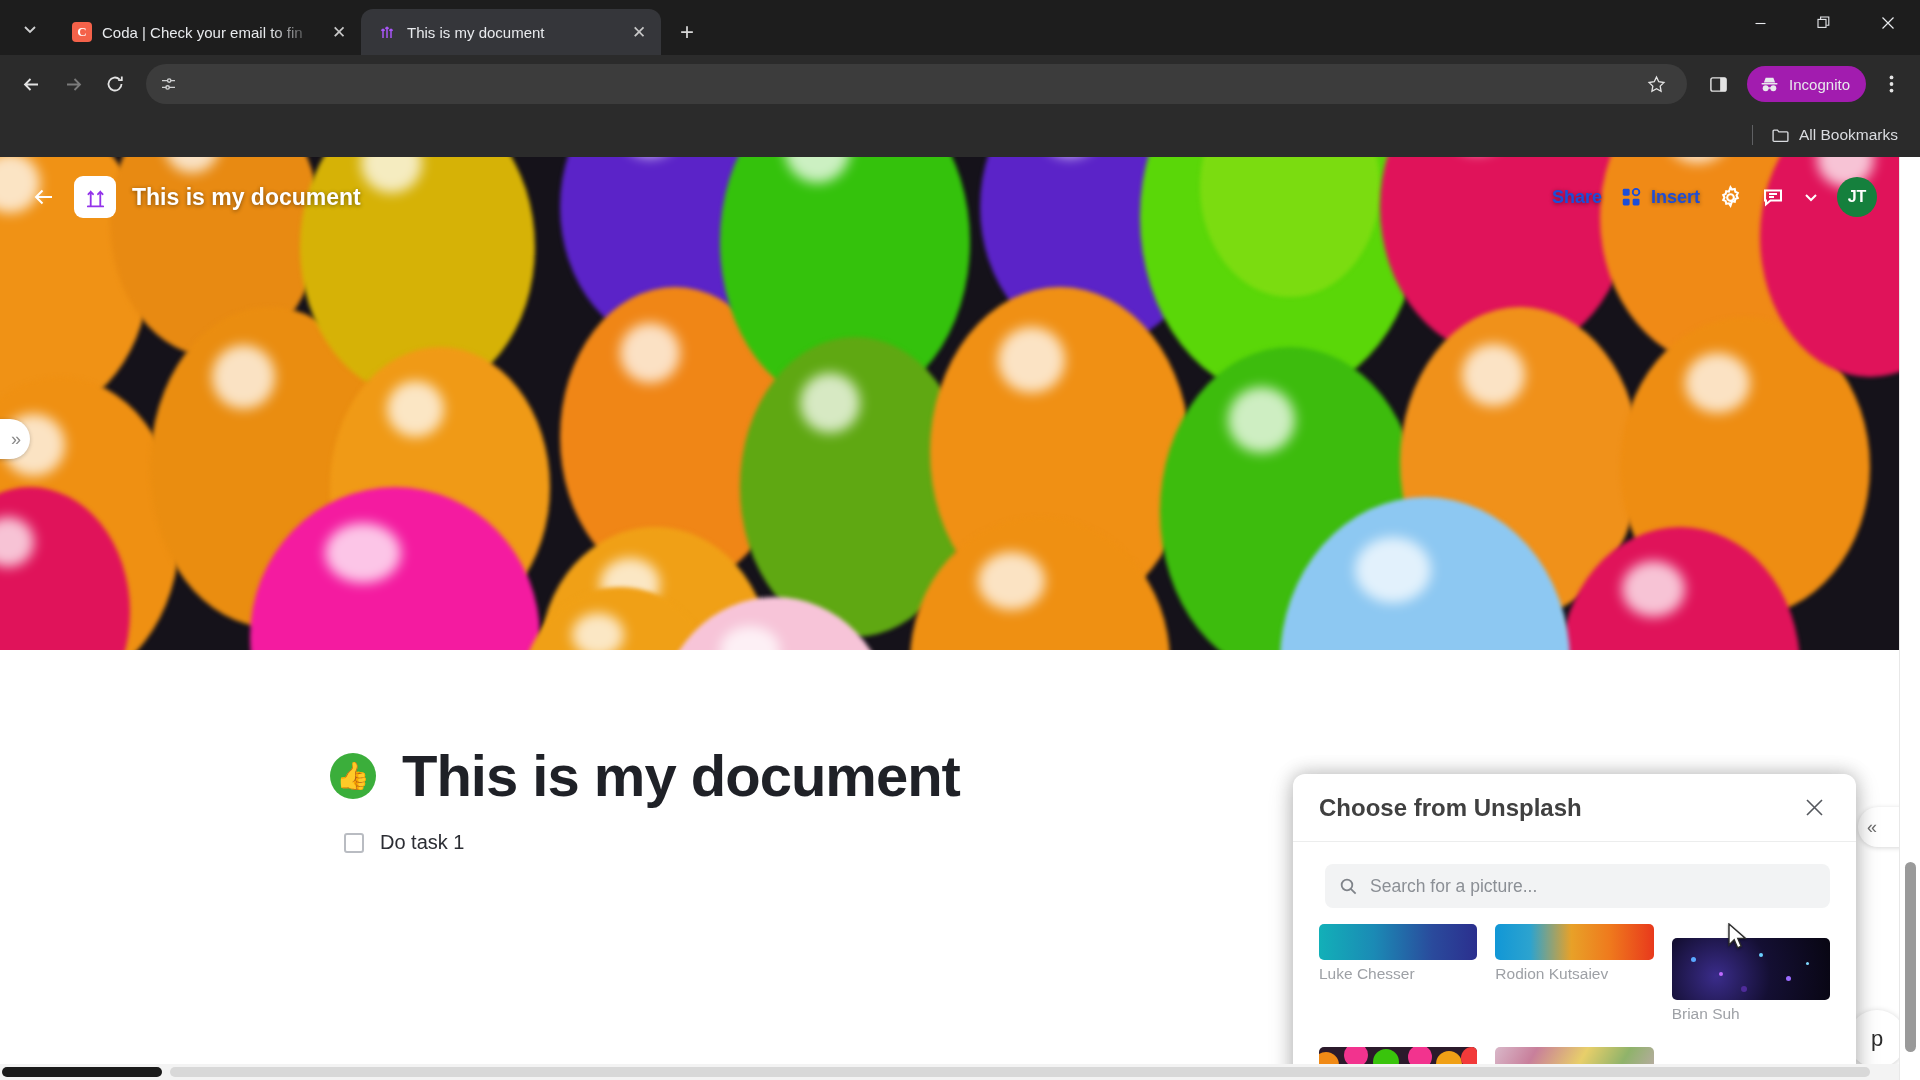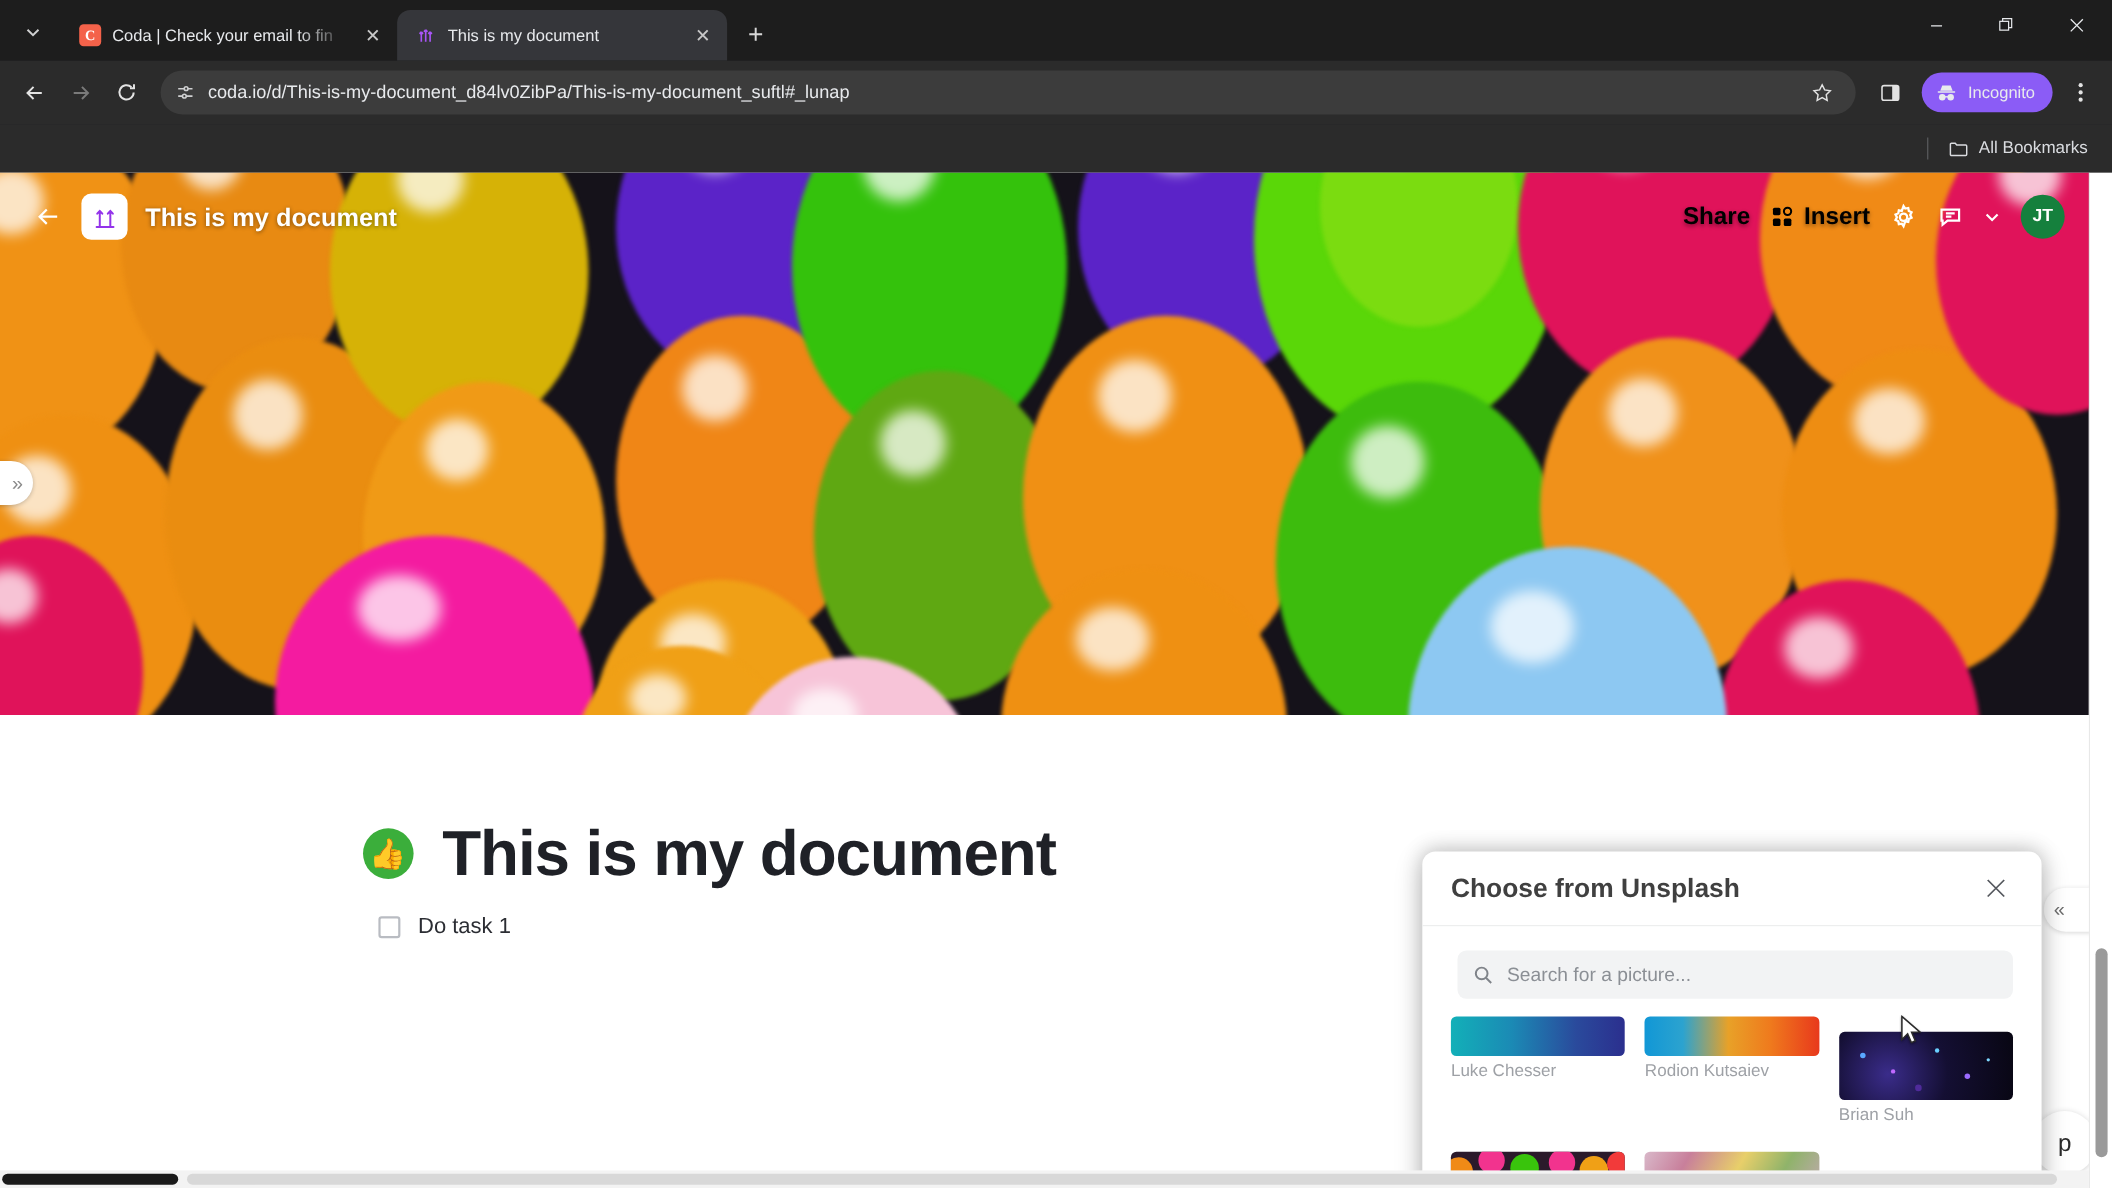--- a/index.html
+++ b/index.html
@@ -60,21 +60,21 @@
     flex: 1 1 auto; height: 40px; background: #3c3c3c; border-radius: 20px;
     display:flex; align-items:center; padding: 0 14px; margin: 0 8px; gap: 12px;
     min-width: 0;
   }
   .omni-url { color: #e8eaed; font-size: 16.5px; white-space: nowrap; overflow: hidden;}
   .star-btn { width:34px;height:34px;display:flex;align-items:center;justify-content:center;color:#e3e3e3;}
   .tb-icon { width: 38px; height: 38px; display:flex; align-items:center; justify-content:center;
              color:#e3e3e3; }
   .incognito-chip {
     height: 36px; display:flex; align-items:center; gap:9px; padding: 0 16px 0 12px;
-    background: #8b5cf6; border-radius: 18px; color:#e8eaed; font-size: 15px;
+    background: #a21caf; border-radius: 18px; color:#e8eaed; font-size: 15px;
     margin-left: 6px;
   }
   .kebab { width: 34px; height: 38px; display:flex;align-items:center;justify-content:center;
            color:#e3e3e3; margin-left: 4px;}
 
   .bookmarks { height: 44px; background:#2b2b2b; display:flex; align-items:center;
                justify-content:flex-end; padding-right: 22px; gap: 12px; }
   .bm-sep { width:1px; height:20px; background:#5f6063; margin-right: 6px;}
   .bm-item { display:flex; align-items:center; gap: 9px; color:#dadce0; font-size:15.5px; }
 
@@ -91,21 +91,21 @@
 
   .doc-header { position:absolute; left:0; top:0; width:1899px; height:80px;
                 display:flex; align-items:center; padding: 0 22px 0 22px; z-index: 5; }
   .back-arrow { width:44px;height:44px;display:flex;align-items:center;justify-content:center;
                 color:#fff; }
   .doc-icon { width:42px;height:42px;background:#fff;border-radius:9px;
               display:flex;align-items:center;justify-content:center; margin-left:8px;}
   .doc-title { color:#fff; font-size:23px; font-weight:bold; margin-left:16px;
                text-shadow: 0 1px 4px rgba(0,0,0,.45); }
   .hdr-right { margin-left:auto; display:flex; align-items:center; gap: 18px; }
-  .hdr-btn { color:#000000; font-size:22px; font-weight:bold; display:flex; align-items:center; gap:9px;
+  .hdr-btn { color:#1d4ed8; font-size:18px; font-weight:bold; display:flex; align-items:center; gap:9px;
              text-shadow: 0 1px 4px rgba(0,0,0,.45); }
   .hdr-icon { color:#fff; display:flex; align-items:center; justify-content:center; }
   .avatar { width:40px;height:40px;border-radius:50%;background:#15803d;color:#fff;
             display:flex;align-items:center;justify-content:center;font-size:16px;font-weight:bold;}
 
   .left-expand {
     position:absolute; left:-16px; top:262px; width:46px; height:40px;
     background:#fff; border-radius: 0 21px 21px 0; display:flex; align-items:center;
     justify-content:flex-end; padding-right:9px; color:#8a8a8a; font-size:18px; z-index:6;
     box-shadow: 0 1px 4px rgba(0,0,0,.22);
@@ -253,21 +253,20 @@
     </div>
 
     <div class="omnibox">
       <span style="color:#cfd0d1;display:flex">
         <svg width="17" height="17" viewBox="0 0 17 17" stroke="currentColor" stroke-width="1.4" fill="none">
           <path d="M2 4.6h6M10.6 4.6h4.4M2 11.4h4.4M9 11.4h6"></path>
           <circle cx="9.2" cy="4.6" r="1.7"></circle>
             <circle cx="7.6" cy="11.4" r="1.7"></circle>
         </svg>
       </span>
-      <span class="omni-url">coda.io/d/This-is-my-document_d84lv0ZibPa/This-is-my-document_suftl#_lunap</span>
       <span class="star-btn" style="margin-left:auto">
         <svg width="19" height="19" viewBox="0 0 20 20" stroke="currentColor" stroke-width="1.4" fill="none">
           <path d="M10 2.2l2.4 4.9 5.4.8-3.9 3.8.9 5.4-4.8-2.6-4.8 2.6.9-5.4L2.2 7.9l5.4-.8z"></path>
         </svg>
       </span>
     </div>
 
     <div class="tb-icon">
       <svg width="19" height="19" viewBox="0 0 20 20" stroke="currentColor" stroke-width="1.5" fill="none">
         <rect x="2" y="3" width="16" height="14" rx="2"></rect>

